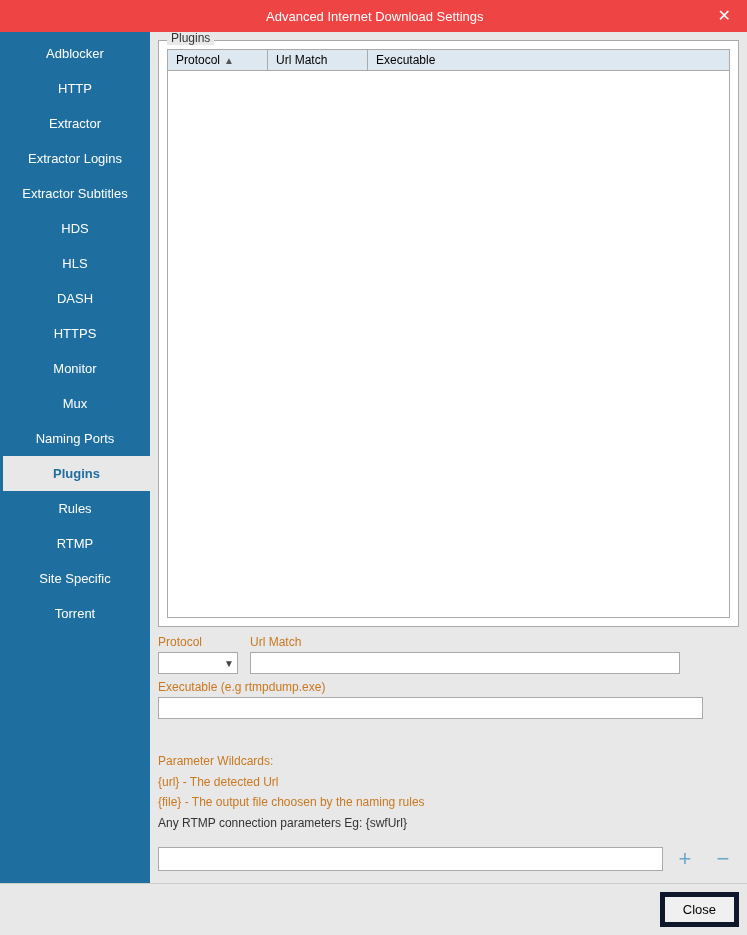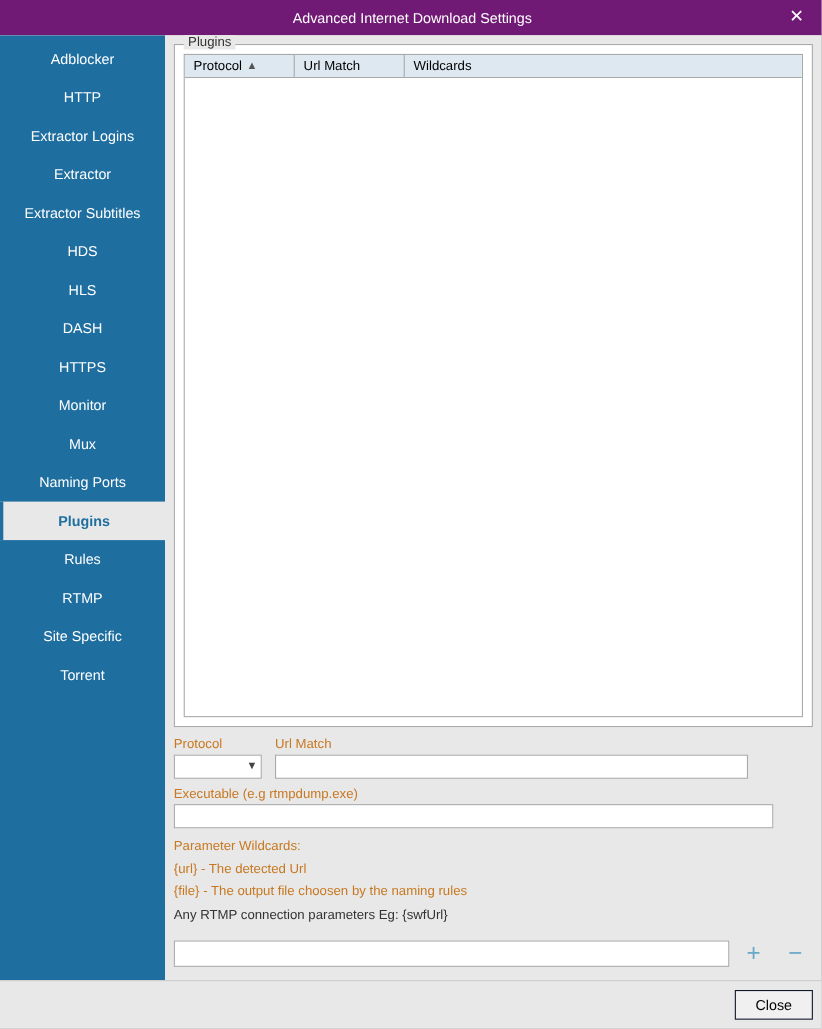--- a/index.html
+++ b/index.html
@@ -15,21 +15,21 @@
       overflow: hidden;
     }
     .window {
       width: 747px;
       height: 935px;
       background: #e8e8e8;
       display: flex;
       flex-direction: column;
     }
     .title-bar {
-      background: #701a75;
+      background: #ef4444;
       color: white;
       height: 32px;
       display: flex;
       align-items: center;
       justify-content: space-between;
       padding: 0 12px;
       flex-shrink: 0;
     }
     .title-bar-text {
       font-size: 13px;
@@ -189,20 +189,21 @@
     }
     .url-match-input {
       width: 430px;
     }
     .executable-input {
       width: 545px;
     }
     .wildcards-section {
       font-size: 12px;
       line-height: 1.7;
+      margin-top: 26px;
     }
     .wildcard-title {
       color: #c87820;
     }
     .wildcard-line {
       color: #c87820;
       text-align: center;
     }
     .wildcard-plain {
       color: #333;
@@ -237,43 +238,43 @@
       display: flex;
       justify-content: flex-end;
       padding: 8px 8px 8px 8px;
       background: #e8e8e8;
       border-top: 1px solid #ccc;
       flex-shrink: 0;
     }
     .close-button {
       padding: 5px 18px;
       background: #f0f0f0;
-      border: 1px solid #0f172a;
+      border: 5px solid #0f172a;
       cursor: pointer;
       font-size: 13px;
     }
   </style>
 </head>
 <body>
 
 <div class="window">
 
   <div class="title-bar">
     <span style="width:24px"></span>
     <span class="title-bar-text">Advanced Internet Download Settings</span>
     <button class="close-btn">✕</button>
   </div>
 
   <div class="main-content">
 
     <div class="sidebar" id="sidebar-container">
         <div class="sidebar-item">Adblocker</div>
         <div class="sidebar-item">HTTP</div>
+        <div class="sidebar-item">Extractor</div>
         <div class="sidebar-item">Extractor Logins</div>
-        <div class="sidebar-item">Extractor</div>
         <div class="sidebar-item">Extractor Subtitles</div>
         <div class="sidebar-item">HDS</div>
         <div class="sidebar-item">HLS</div>
         <div class="sidebar-item">DASH</div>
         <div class="sidebar-item">HTTPS</div>
         <div class="sidebar-item">Monitor</div>
         <div class="sidebar-item">Mux</div>
         <div class="sidebar-item">Naming Ports</div>
         <div class="sidebar-item active">Plugins</div>
         <div class="sidebar-item">Rules</div>
@@ -290,21 +291,21 @@
         <div class="table-container">
           <div class="table-header">
             <div class="table-header-cell col-protocol">
               <span>Protocol</span>
               <span class="sort-arrow">▲</span>
             </div>
             <div class="table-header-cell col-urlmatch">
               <span>Url Match</span>
             </div>
             <div class="table-header-cell col-executable">
-              <span>Wildcards</span>
+              <span>Executable</span>
             </div>
           </div>
           <div class="table-body"></div>
         </div>
       </div>
 
       <div class="bottom-form">
         <div class="form-row">
           <div class="form-field">
             <label class="form-label">Protocol</label>

